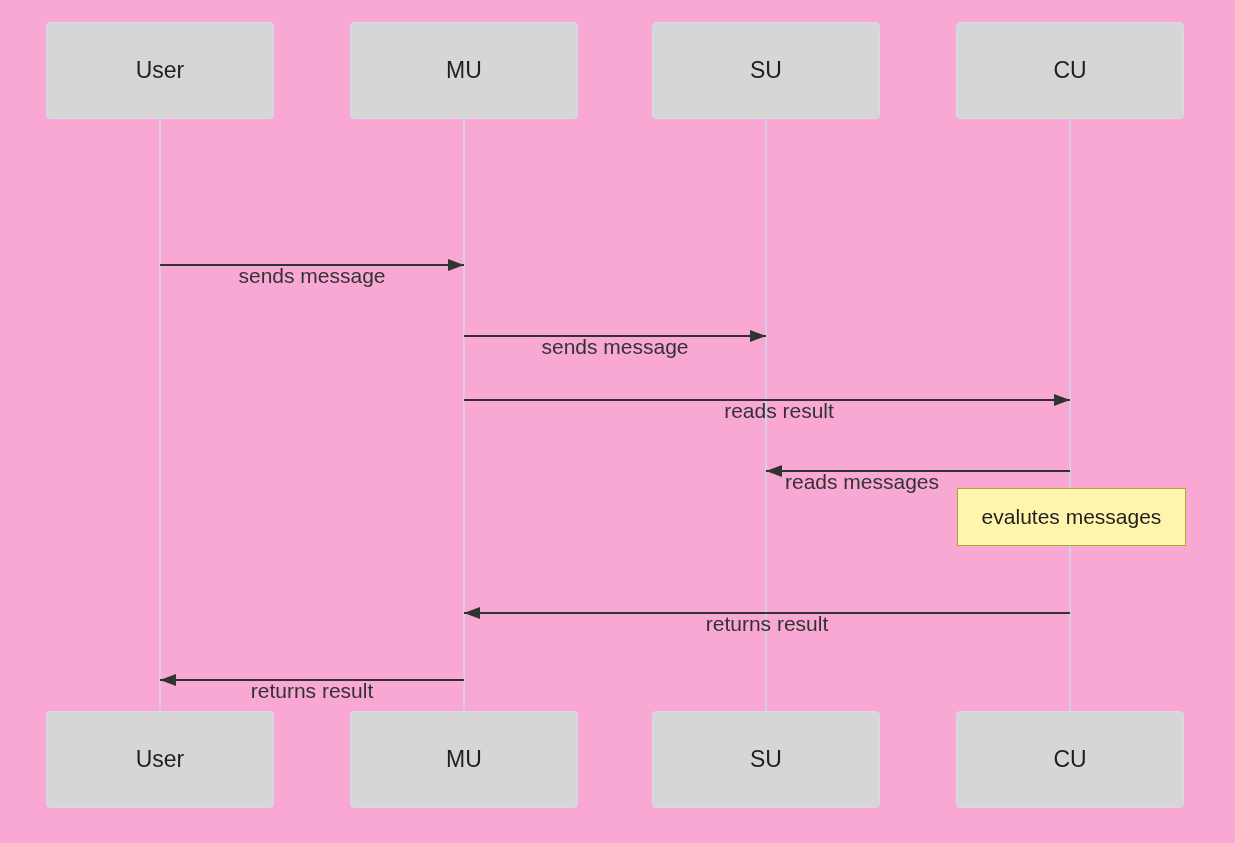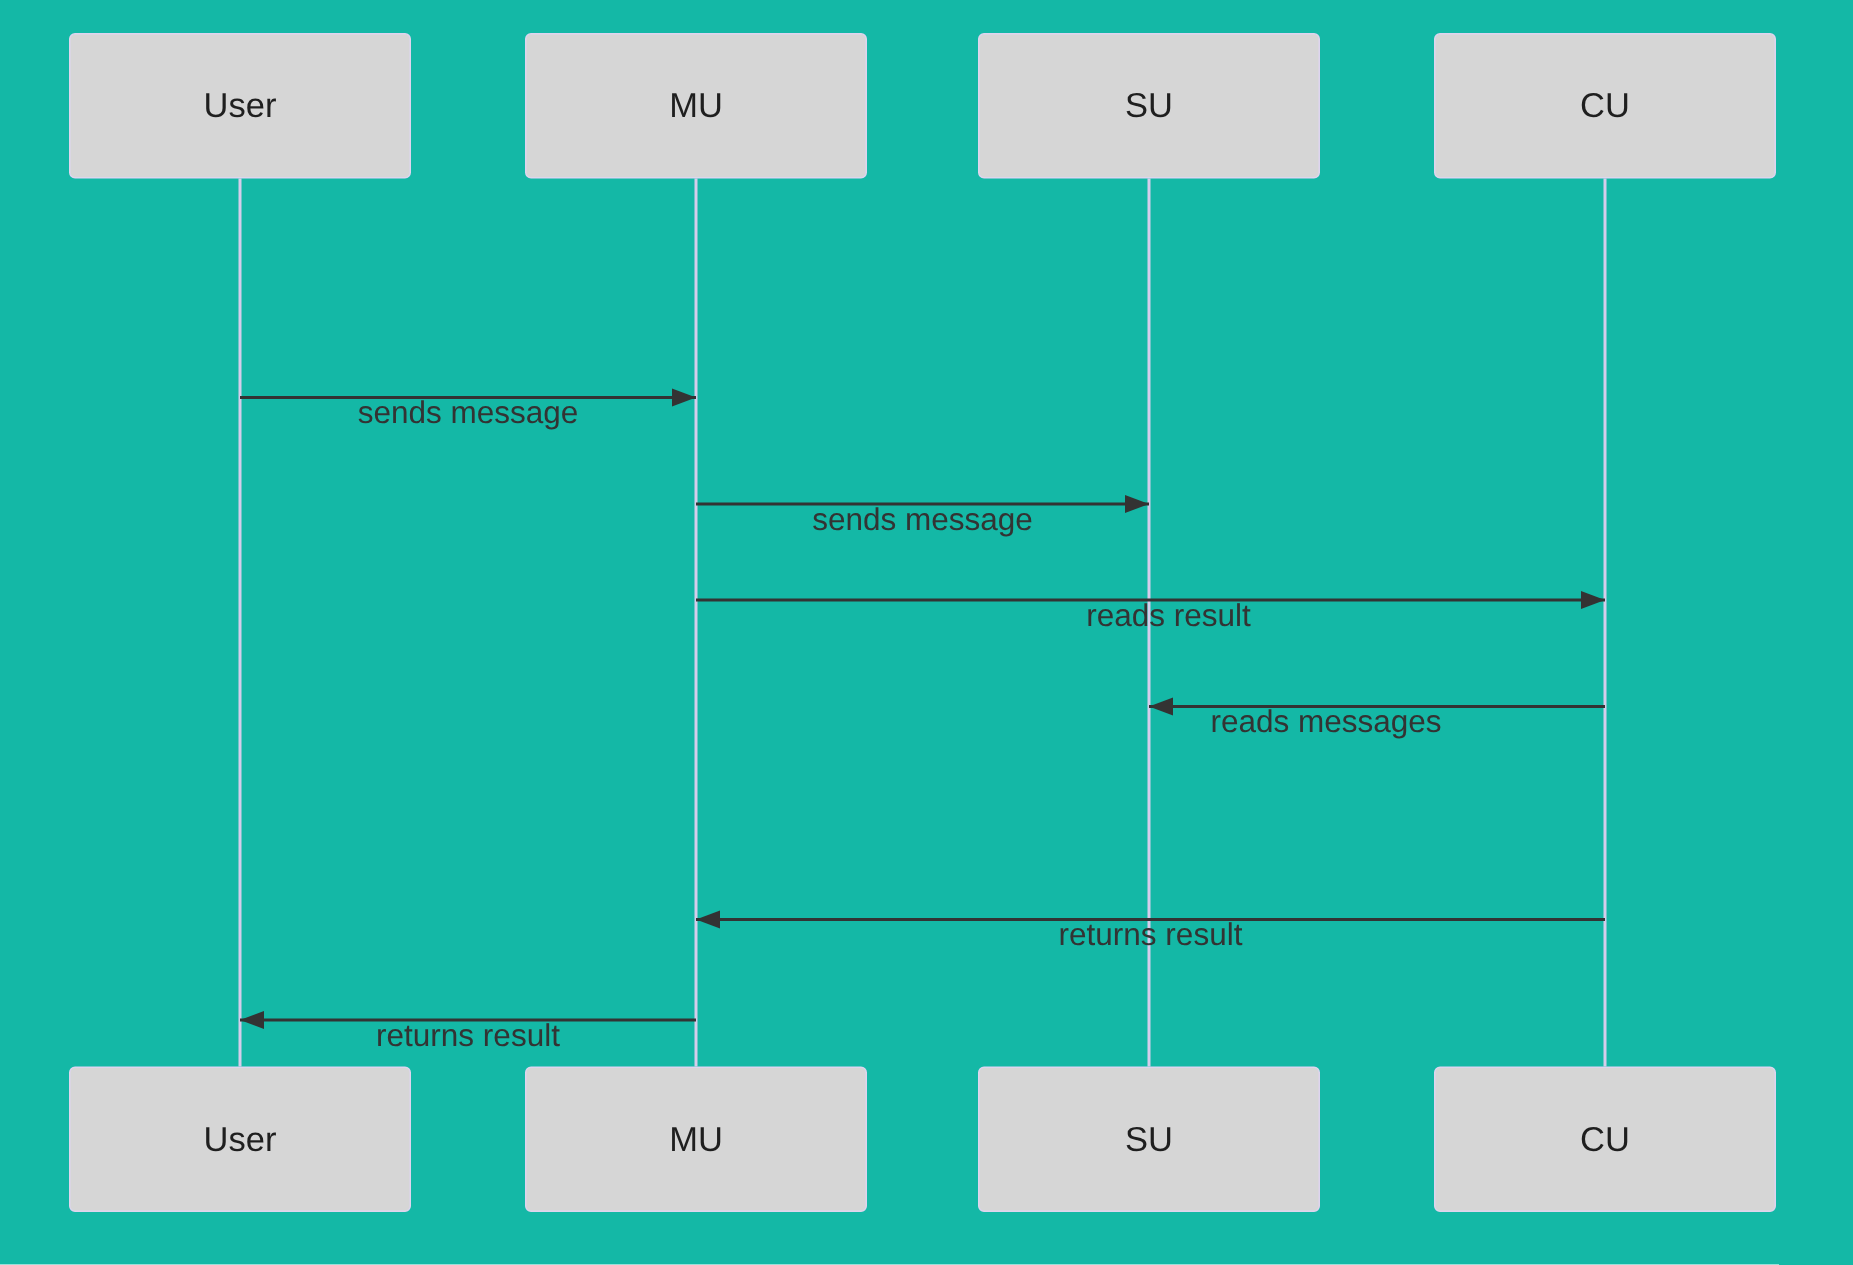--- a/index.html
+++ b/index.html
@@ -1,20 +1,20 @@
 <!DOCTYPE html>
 <html style="--actor-fill: #d6d6d6; --actor-border: #ded5ef; --lifeline-color: #d5cdeb; --note-fill: #fff5ad; --note-border: #a8a833; --msg-color: #333333; --text-color: #1f1f1f;"><head>
 <meta charset="utf-8">
 <style>
   html, body { margin: 0; padding: 0; background: #ffffff; }
   #stage {
     position: relative;
     width: 1235px;
     height: 843px;
-    background: #14b8a6;
+    background: #f9a8d4;
     overflow: hidden;
     font-family: "Liberation Sans", "DejaVu Sans", sans-serif;
   }
   .actor-box {
     position: absolute;
     width: 228px;
     height: 97px;
     background: var(--actor-fill, #d6d6d6);
     border: 1.5px solid var(--actor-border, #ded5ef);
     border-radius: 4px;
@@ -111,27 +111,30 @@
     <span class="msg-label" style="left: 464px; width: 302px; top: 302px;">sends message</span>
     <div class="msg-line" style="left: 464px; width: 302px; top: 335px;"></div>
     <div class="msg-arrow right" style="top: 330px; left: 750px;"></div>
   </div>
     <div class="message">
     <span class="msg-label" style="left: 464px; width: 630px; top: 366px;">reads result</span>
     <div class="msg-line" style="left: 464px; width: 606px; top: 399px;"></div>
     <div class="msg-arrow right" style="top: 394px; left: 1054px;"></div>
   </div>
     <div class="message">
-    <span class="msg-label" style="left: 756px; width: 256px; top: 437px;">reads messages</span>
+    <span class="msg-label" style="left: 734px; width: 256px; top: 437px;">reads messages</span>
     <div class="msg-line" style="left: 766px; width: 304px; top: 470px;"></div>
     <div class="msg-arrow left" style="top: 465px; left: 766px;"></div>
   </div>
     <div class="message">
     <span class="msg-label" style="left: 464px; width: 606px; top: 579px;">returns result</span>
     <div class="msg-line" style="left: 464px; width: 606px; top: 612px;"></div>
     <div class="msg-arrow left" style="top: 607px; left: 464px;"></div>
   </div>
     <div class="message">
     <span class="msg-label" style="left: 160px; width: 304px; top: 646px;">returns result</span>
     <div class="msg-line" style="left: 160px; width: 304px; top: 679px;"></div>
     <div class="msg-arrow left" style="top: 674px; left: 160px;"></div>
   </div>
+    <div class="note" style="left: 957px; top: 488px; width: 229px; height: 58px;">
+    <span class="note-label">evalutes messages</span>
+  </div>
   </div>
 
 </body></html>

